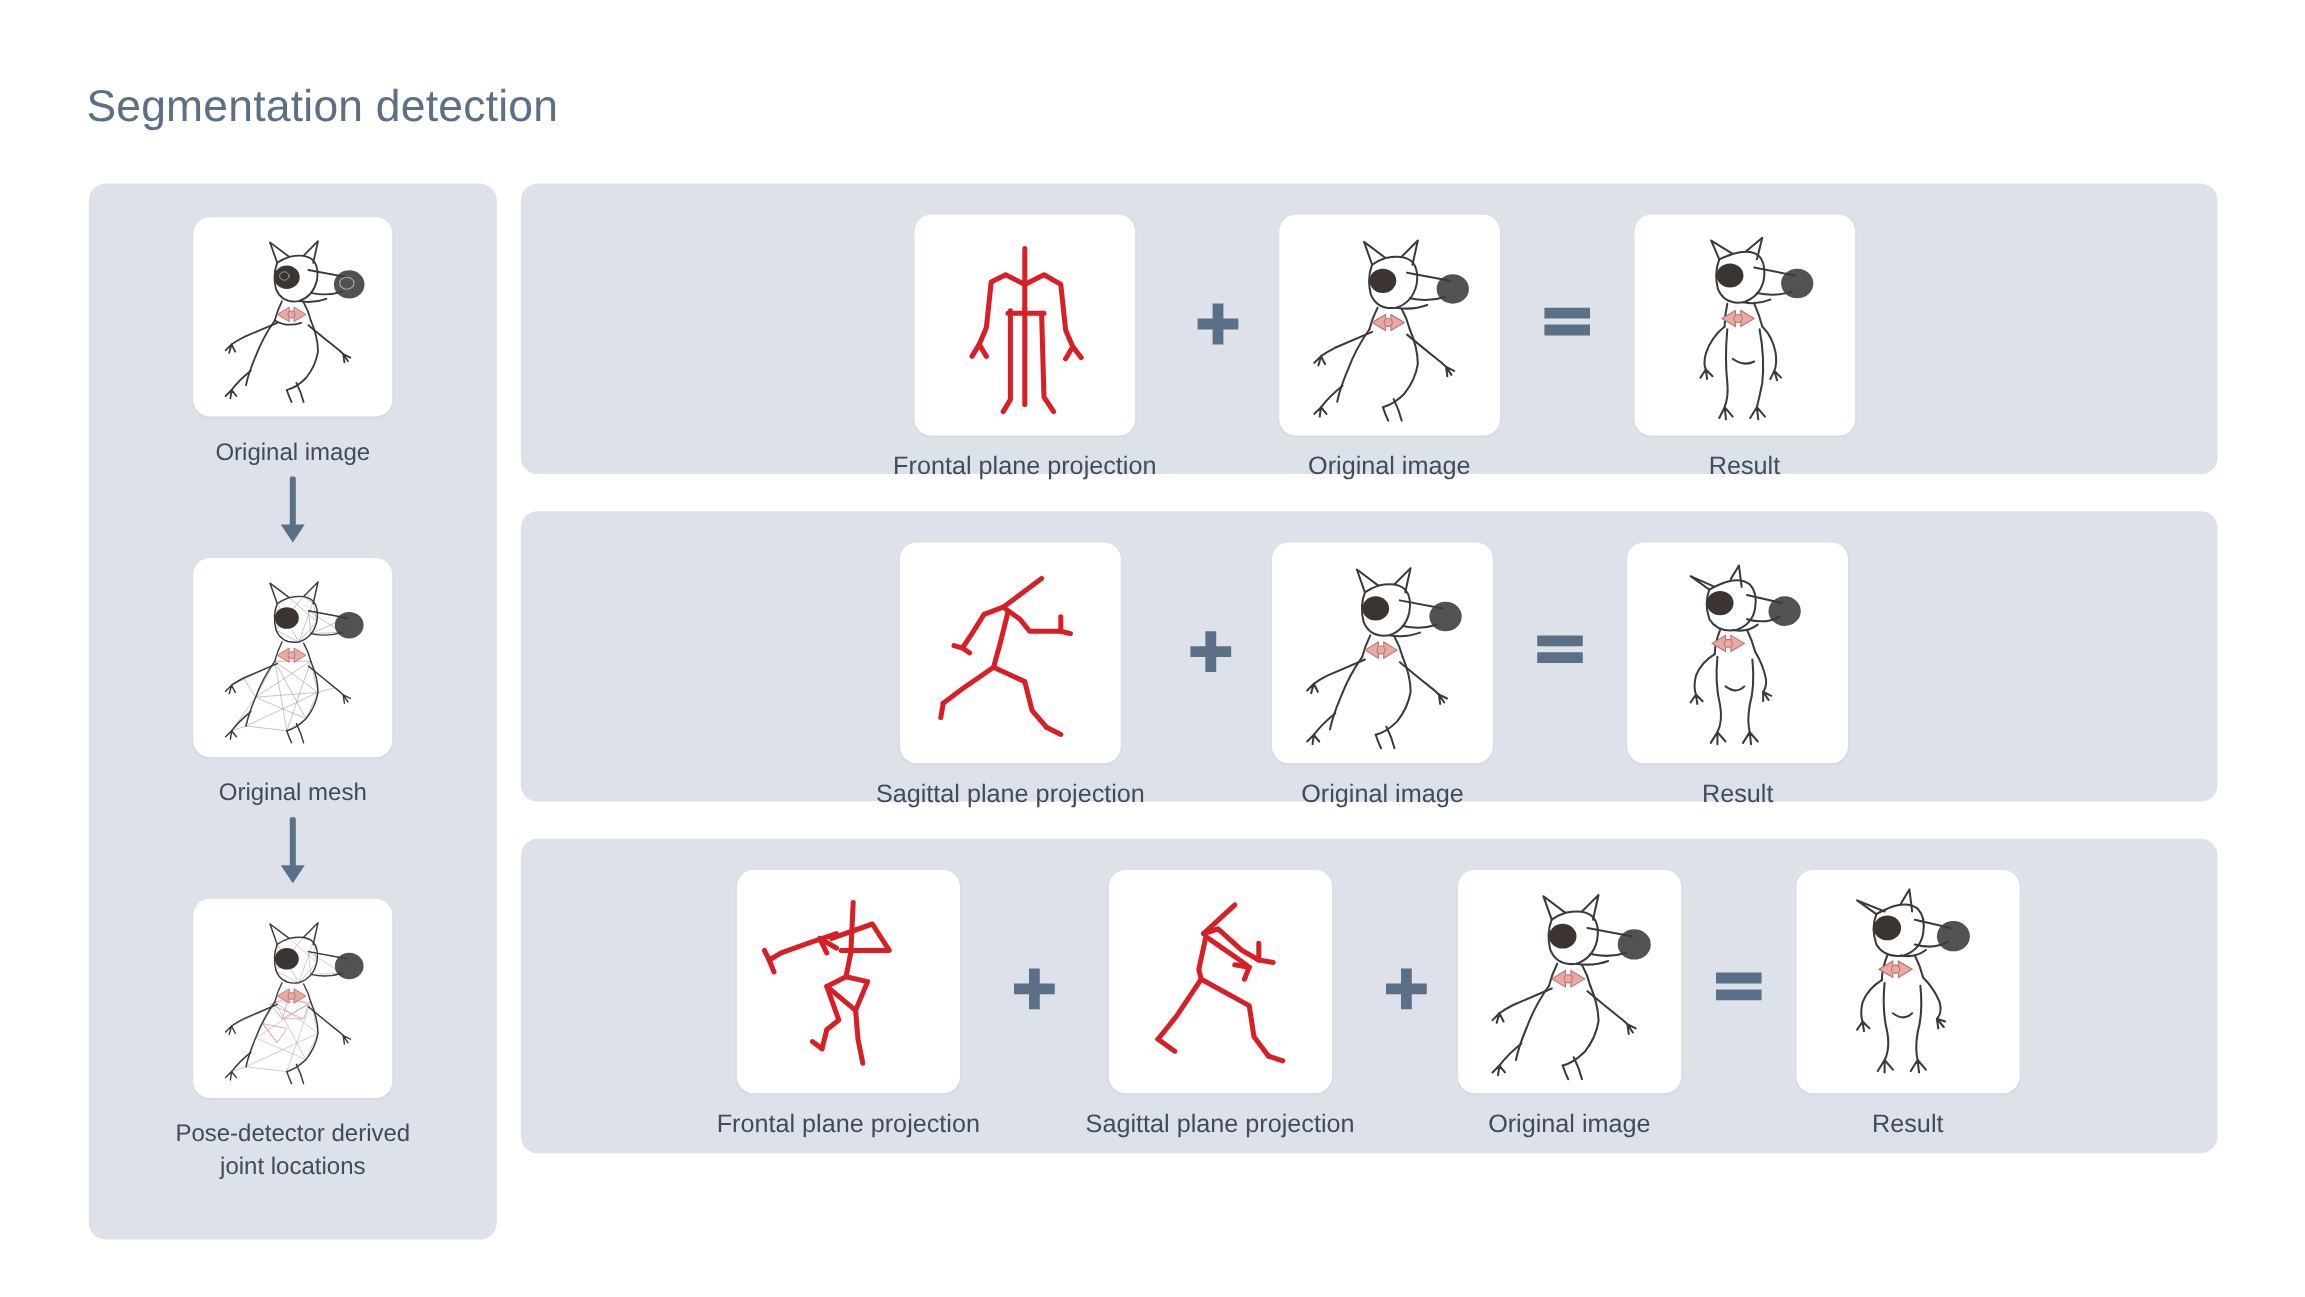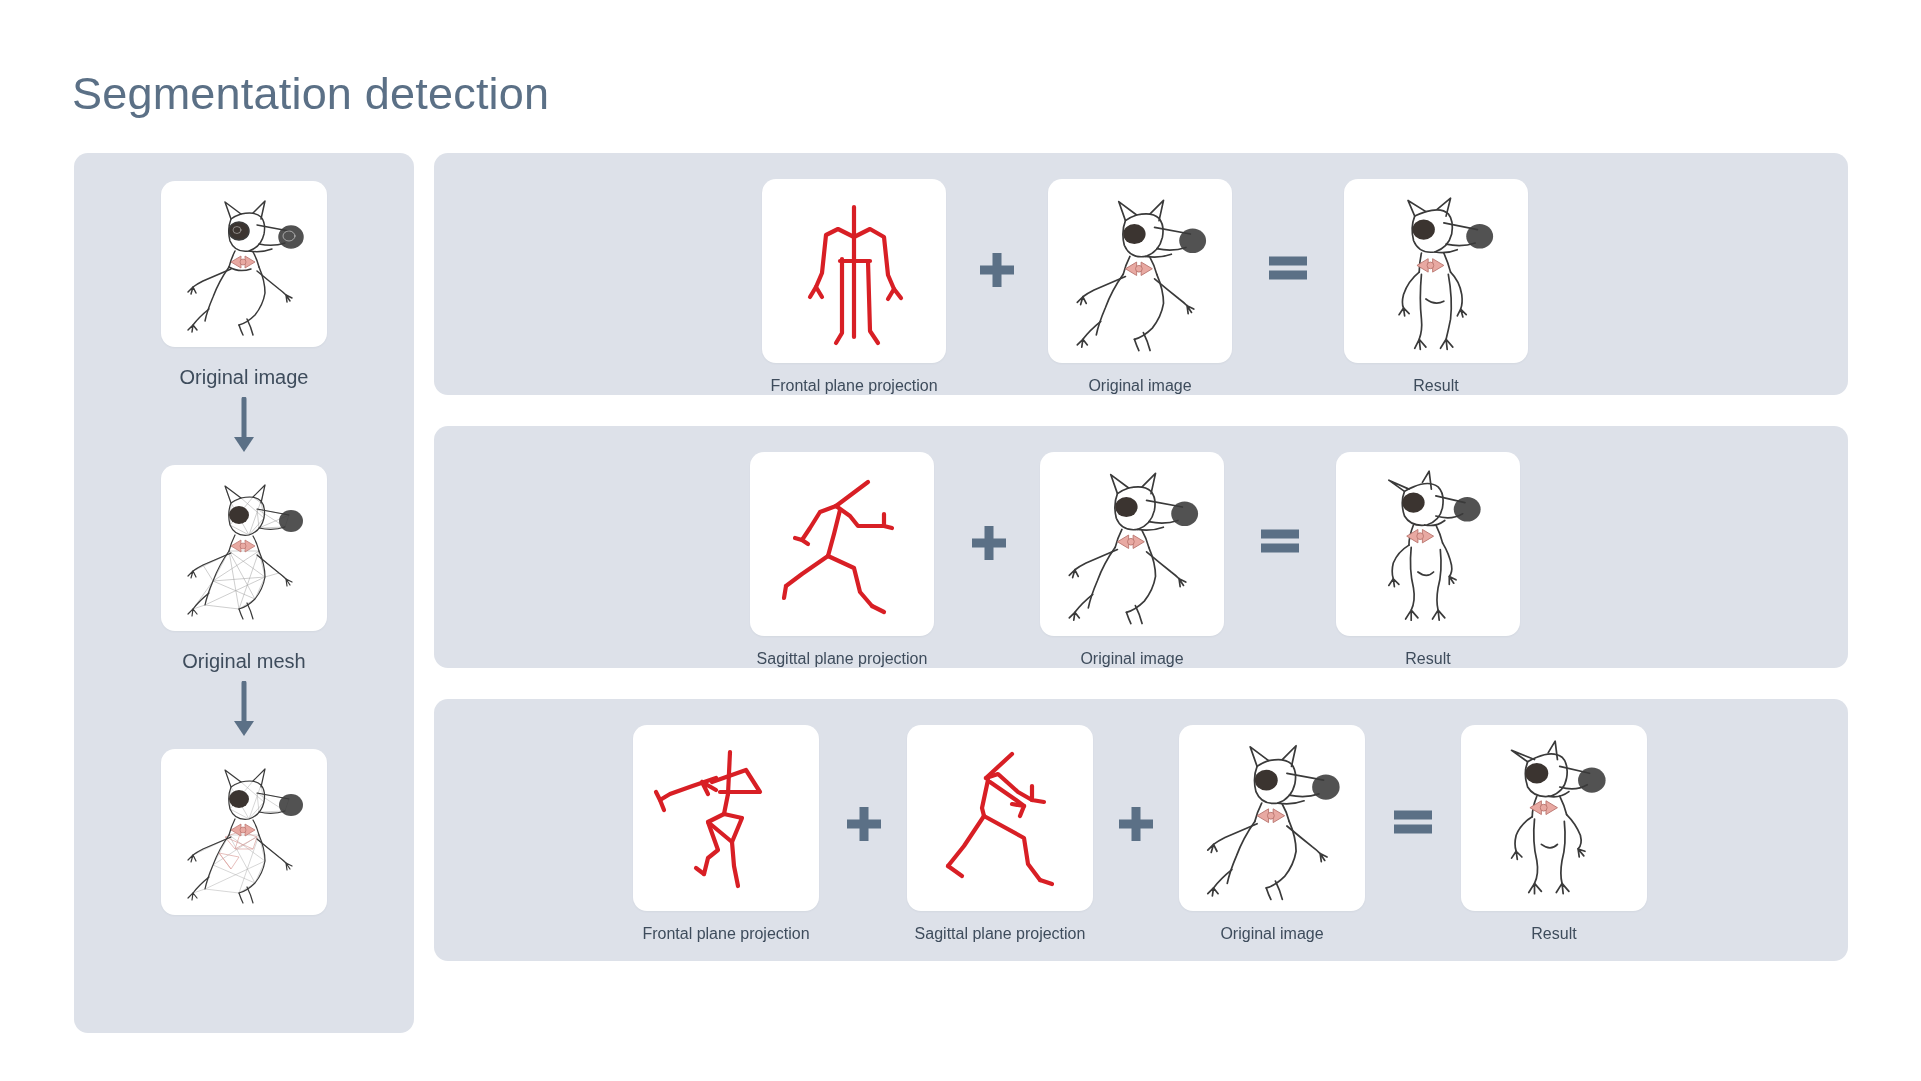--- a/index.html
+++ b/index.html
@@ -10,21 +10,21 @@
   }
   body {
     font-family: "Liberation Sans", sans-serif;
     -webkit-font-smoothing: antialiased;
   }
   #root { position: relative; width: 1921px; height: 1081px; }
 
   .page-title {
     position: absolute;
     left: 72px; top: 68px;
-    font-size: 45px;
+    font-size: 37px;
     font-weight: 400;
     color: #5b7086;
     letter-spacing: 0.2px;
     white-space: nowrap;
   }
 
   
   .left-panel {
     position: absolute;
     left: 74px; top: 153px;
@@ -84,21 +84,21 @@
     align-items: flex-start;
     justify-content: center;
     height: 100%;
     box-sizing: border-box;
   }
   .cell {
     display: flex; flex-direction: column; align-items: center;
   }
   .cell-label {
     margin-top: 14px;
-    font-size: 16px;
+    font-size: 21px;
     color: #3e4c5c;
     white-space: nowrap;
   }
   .op {
     display: flex; align-items: center; justify-content: center;
     color: #5b7086;
     align-self: flex-start;
   }
   .op svg { display: block; }
 
@@ -256,20 +256,21 @@
             </g>
             <ellipse cx="122" cy="48" rx="12" ry="11" fill="#3a3a3a" opacity="0.88"></ellipse>
             <ellipse cx="70" cy="42" rx="10" ry="9" fill="#3b3430"></ellipse>
             <g>
               <path d="M62 73 L72 67 L72 79 Z" fill="#e8a9a2" stroke="#b9746e" stroke-width="0.7"></path>
               <path d="M86 73 L76 67 L76 79 Z" fill="#e8a9a2" stroke="#b9746e" stroke-width="0.7"></path>
               <circle cx="74" cy="73" r="3" fill="#e8a9a2" stroke="#b9746e" stroke-width="0.7"></circle>
             </g>
           </svg>
         </div>
+        <div class="stage-label">Pose-detector derived<br>joint locations</div>
       </div>
 
     </div>
   </div>
 
   <div class="rows">
 
     <div class="row-panel row1">
       <div class="row-inner">
 

